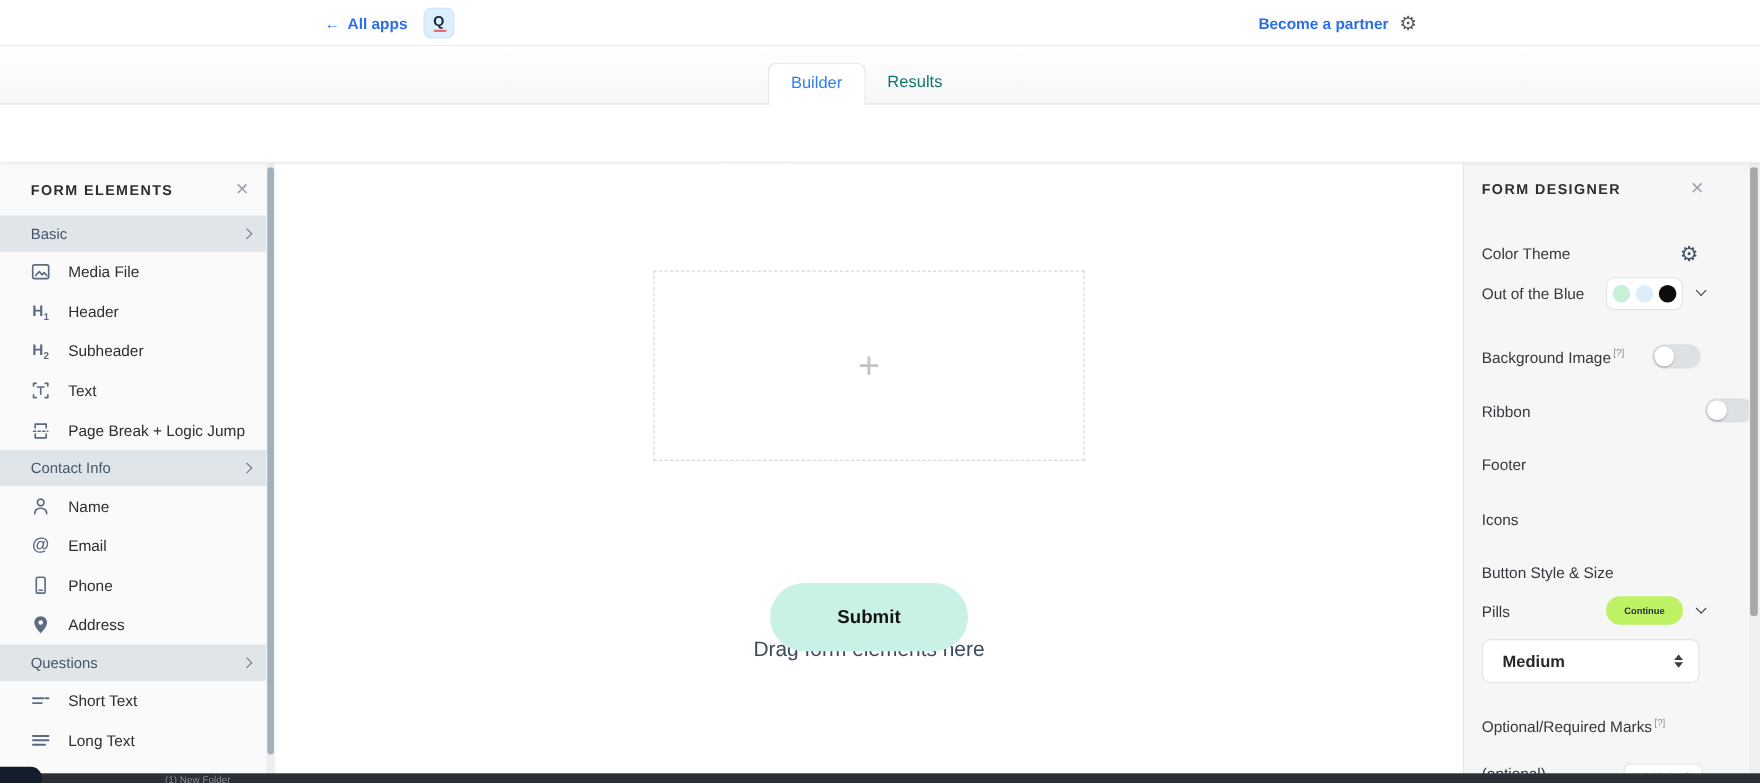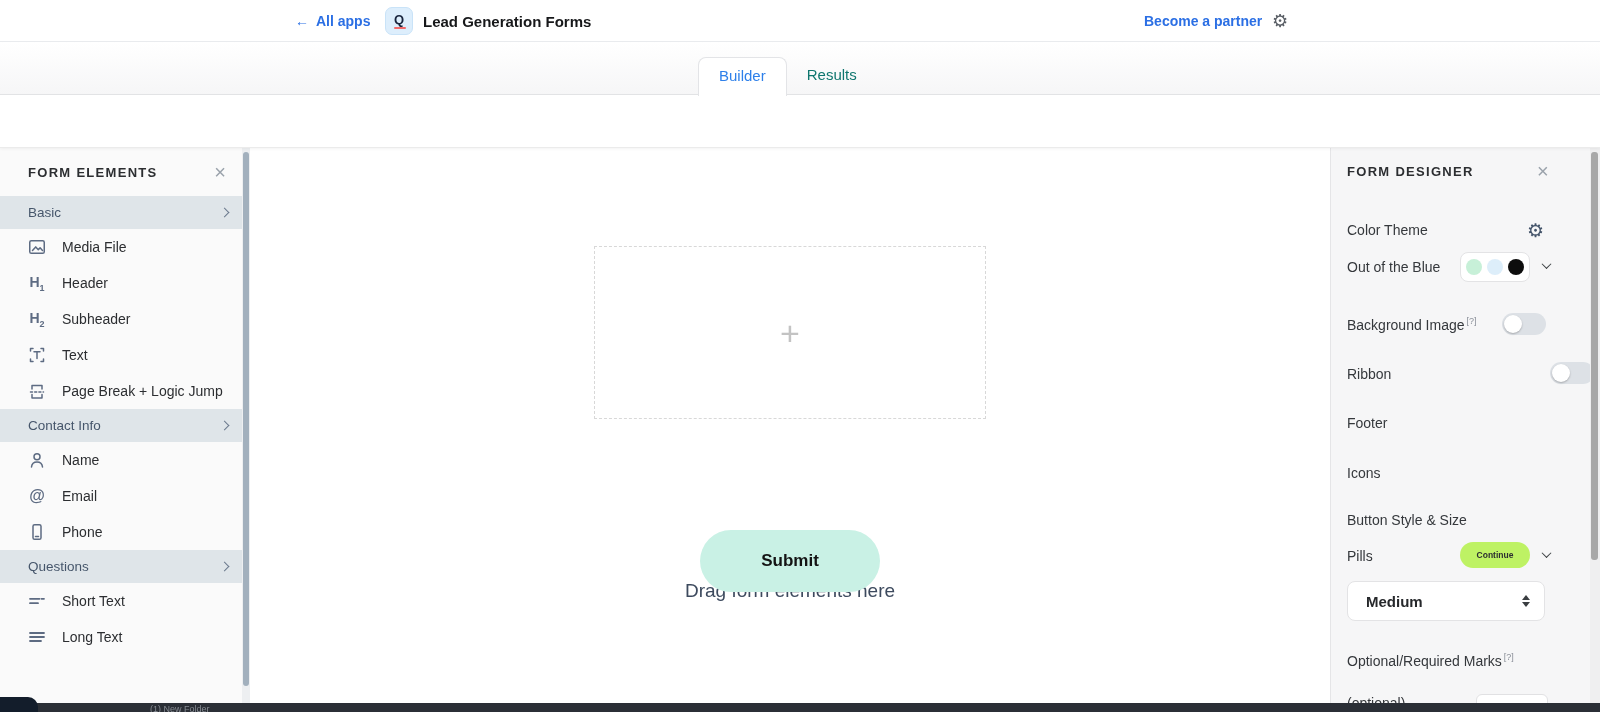--- a/index.html
+++ b/index.html
@@ -154,21 +154,20 @@
 
   <div class="abs topbar">
     <div class="abs backlink">
       <span>←</span>
       <span>All apps</span>
     </div>
     <div class="abs applogo">
       <span class="glyph">Q</span>
       <span class="redbar"></span>
     </div>
-    <div class="abs apptitle">Lead Generation Forms</div>
     <div class="abs partner">Become a partner</div>
     <div class="abs gear-top">⚙</div>
   </div>
 
   <div class="abs subbar"></div>
   <div class="abs crumb">
     <span>Home</span>
     <span class="sep">›</span>
     <span class="cur">
       <span>test</span>
@@ -298,20 +297,29 @@
     <div class="fe-row item">
       <span class="fe-icon">
         <svg width="20" height="20" viewBox="0 0 20 20" fill="none" stroke="#5d6b82" stroke-width="1.5" stroke-linecap="round" stroke-linejoin="round">
           <rect x="6" y="2.75" width="8" height="14.5" rx="1.6"></rect>
           <path d="M8.5 14.6h3"></path>
         </svg>
       </span>
       <span class="fe-label">Phone</span>
     </div>
 
+    <div class="fe-row item">
+      <span class="fe-icon">
+        <svg width="20" height="20" viewBox="0 0 20 20">
+          <path d="M10 2.2c-3.2 0-5.8 2.6-5.8 5.8 0 4.3 5.8 9.8 5.8 9.8s5.8-5.5 5.8-9.8C15.8 4.8 13.2 2.2 10 2.2z" fill="#5d6b82"></path>
+          <circle cx="10" cy="7.9" r="2.1" fill="#fafafa"></circle>
+        </svg>
+      </span>
+      <span class="fe-label">Address</span>
+    </div>
 
     <div class="fe-row section">
       <span class="fe-label">Questions</span>
       <span class="chev right"></span>
     </div>
 
     <div class="fe-row item">
       <span class="fe-icon">
         <svg width="20" height="20" viewBox="0 0 20 20" fill="none" stroke="#5d6b82" stroke-width="1.8" stroke-linecap="round">
           <path d="M3 7.8h9.5M14.5 7.8H17M3 12.2h8"></path>

